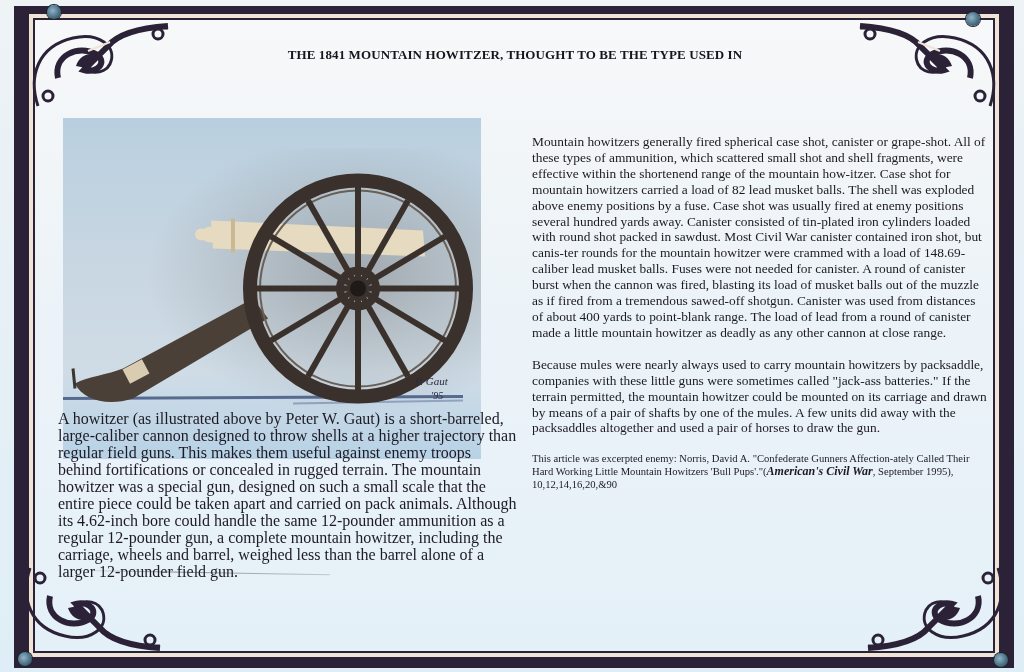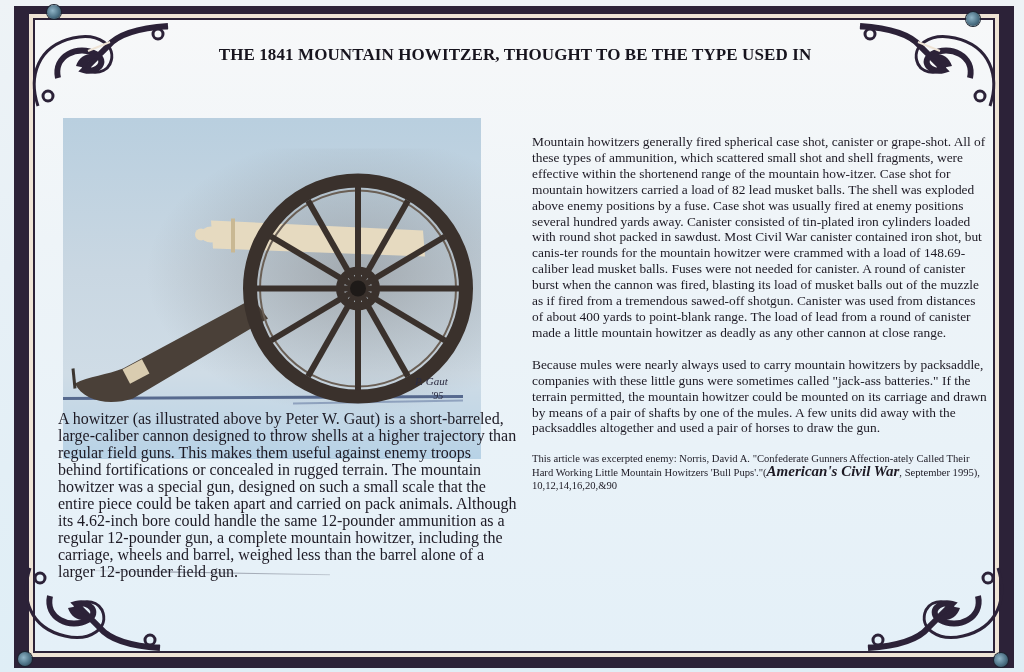--- a/index.html
+++ b/index.html
@@ -38,21 +38,21 @@
     .corner.br { right: 6px; bottom: 4px; transform: scale(-1,-1); }
 
     .screw {
       position: absolute; width: 14px; height: 14px; border-radius: 50%;
       background: radial-gradient(circle at 40% 40%, #8fb4c6 0%, #4d7286 55%, #253a48 100%);
       box-shadow: 0 0 0 1px #1c2430;
     }
 
     .title {
       position: absolute; left: 120px; top: 44px; width: 790px;
-      text-align: center; font-weight: bold; font-size: 17px; line-height: 22px;
+      text-align: center; font-weight: bold; font-size: 13px; line-height: 22px;
       color: #17141e; letter-spacing: 0.1px;
     }
 
     .illustration {
       position: absolute; left: 63px; top: 118px; width: 418px; height: 341px;
       background: linear-gradient(180deg, #b9cfdf 0%, #c9d7e2 45%, #cfdce6 75%, #b7d2e6 100%);
       overflow: hidden;
     }
     .illustration svg { width: 100%; height: 100%; display: block; }
 
@@ -61,21 +61,21 @@
       font-size: 16px; line-height: 17px; color: #1d1a24;
     }
     .col-right {
       position: absolute; left: 532px; top: 118px; width: 455px;
       font-size: 13.4px; line-height: 15.9px; color: #1d1a24; margin-top: 16px;
     }
     .col-right p { margin-bottom: 16px; }
     .citation {
       font-size: 10.6px; line-height: 13px; margin-top: 0;
     }
-    .citation i { font-size: 15px; font-weight: bold; }
+    .citation i { font-size: 12px; font-weight: bold; }
     .divider-line {
       position: absolute; left: 70px; top: 572px; width: 260px; height: 1px;
       background: linear-gradient(90deg, rgba(40,40,60,0) 0%, rgba(40,40,60,0.5) 40%, rgba(40,40,60,0.2) 100%);
       transform: rotate(1deg);
     }
   </style>
 </head>
 <body>
 
 <div class="sign">

